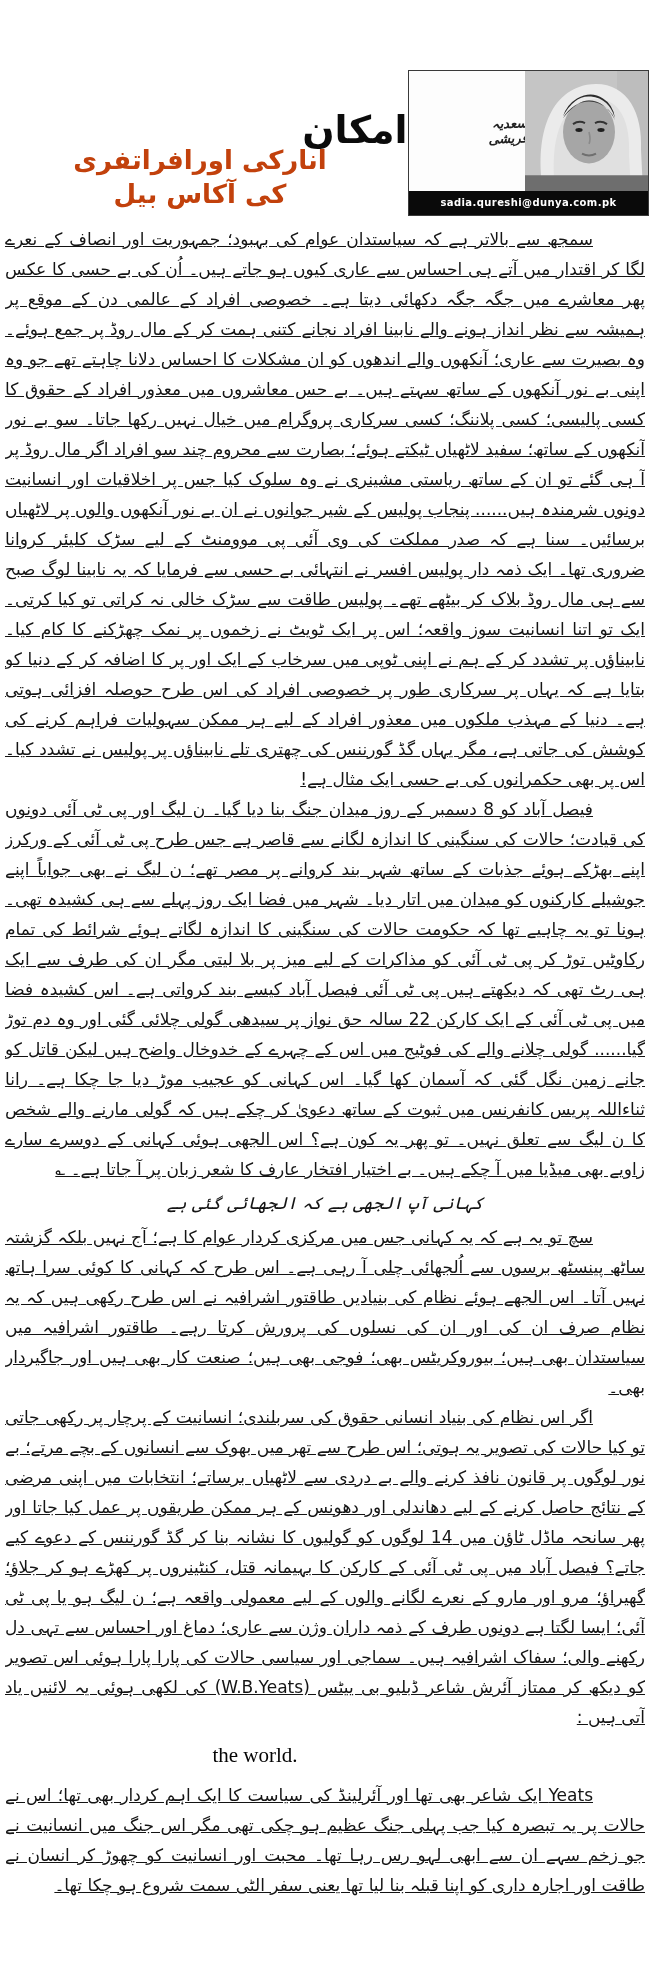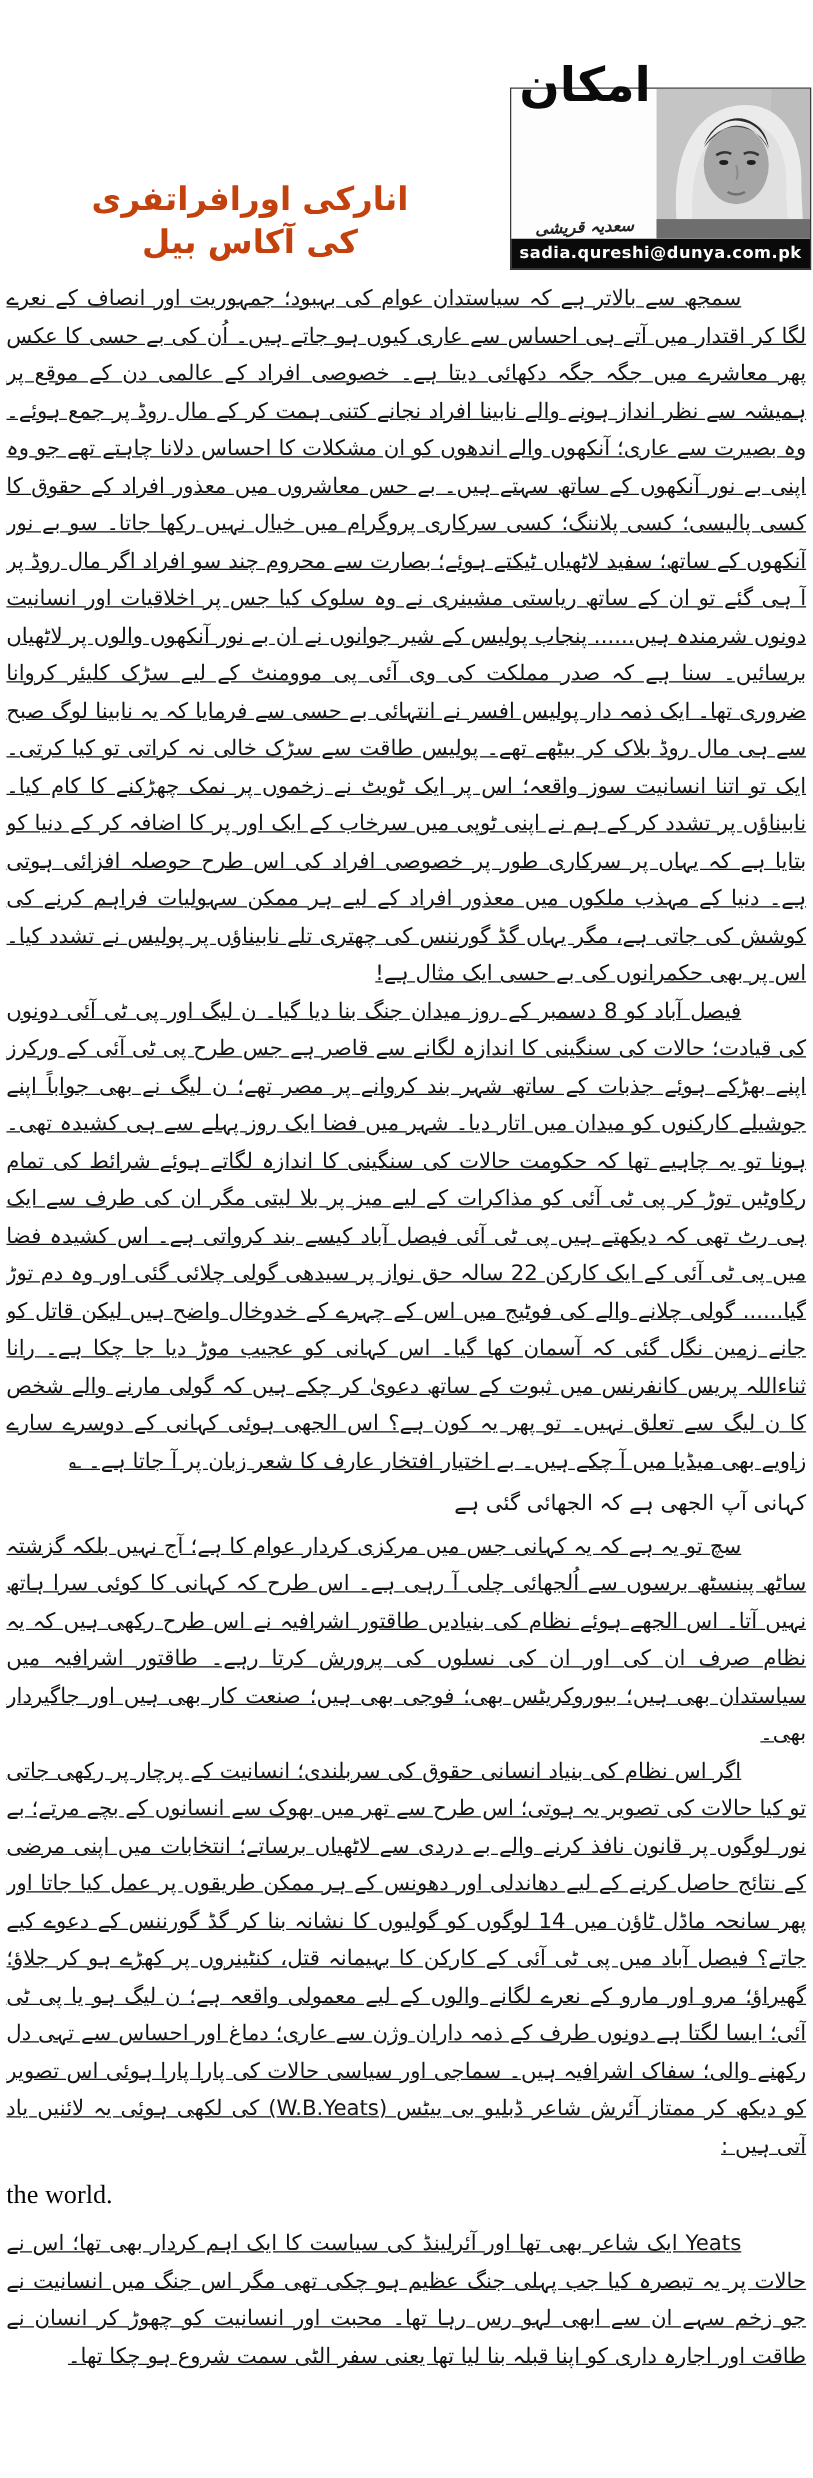--- a/index.html
+++ b/index.html
@@ -3,48 +3,48 @@
 <meta charset="utf-8">
 <style>
   html,body{margin:0;padding:0;background:#fff;}
   .page{position:relative;width:650px;height:1982px;background:#ffffff;overflow:hidden;
         font-family:"DejaVu Sans",sans-serif;color:#111;}
 
   
   .masthead{position:absolute;top:70px;left:408px;width:241px;height:146px;
             border:1px solid #3a3a3a;background:#fdfdfd;box-sizing:border-box;}
   .masthead-left{position:absolute;left:0;top:0;bottom:24px;width:118px;
-                 display:flex;flex-direction:column;align-items:center;justify-content:flex-end;
+                 display:flex;align-items:center;justify-content:flex-end;
                  padding-bottom:1px;gap:40px;}
   .column-title{font-size:38px;font-weight:bold;line-height:1.05;direction:rtl;color:#0b0b0b;}
   .title-rule{width:86px;height:2px;background:#141414;margin:3px 0 2px 0;}
   .signature{font-size:13px;font-style:italic;font-weight:bold;direction:rtl;color:#222;
              transform:rotate(-2deg);}
   .portrait{position:absolute;right:0;top:0;bottom:24px;width:123px;overflow:hidden;}
   .portrait svg{display:block;width:100%;height:100%;}
   .email-bar{position:absolute;left:0;right:0;bottom:0;height:24px;background:#0a0a0a;
-             color:#fff;font-weight:bold;font-size:13px;line-height:24px;text-align:center;
+             color:#fff;font-weight:bold;font-size:10px;line-height:24px;text-align:center;
              letter-spacing:.4px;font-family:"DejaVu Sans",sans-serif;}
 
   
   .article-title{position:absolute;top:144px;left:50px;width:300px;margin:0;
                  direction:rtl;text-align:center;font-size:26px;font-weight:bold;
                  color:#c2410c;line-height:1.3;}
 
   
   .article-body{position:absolute;top:224px;left:5px;right:5px;bottom:6px;
                 direction:rtl;text-align:justify;font-size:17px;line-height:30px;
                 color:#141414;overflow:hidden;}
   .article-body p.para{margin:0;text-indent:52px;text-decoration:underline;}
   .verse{margin:4px 0;text-indent:0;}
-  .verse-line{text-indent:0;}
+  .verse-line{text-align:center;text-indent:0;font-style:italic;}
   .quote-en{direction:ltr;font-family:"Liberation Serif","DejaVu Serif",serif;
             font-size:21px;line-height:30px;margin:8px 0 10px 0;color:#050505;}
   .quote-en .q1{text-align:justify;text-align-last:justify;}
-  .quote-en .q2{text-align:left;padding-right:140px;}
+  .quote-en .q2{text-align:center;padding-right:140px;}
 </style>
 </head>
 <body>
 
 <div class="page">
 
   <div class="masthead">
     <div class="masthead-left">
       <div class="column-title" dir="rtl">امکان</div>
       <div class="title-rule"></div>

